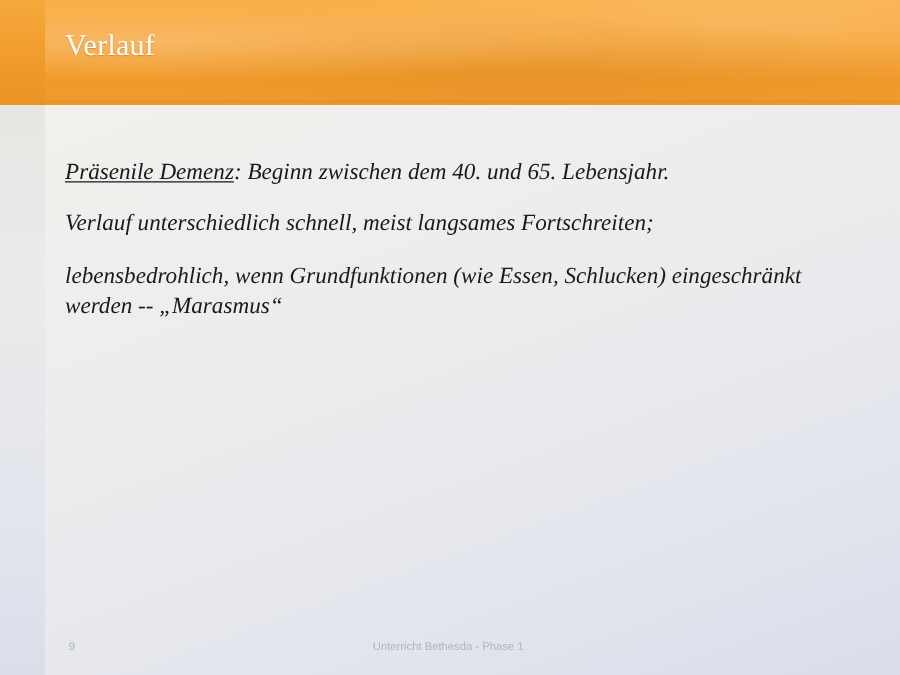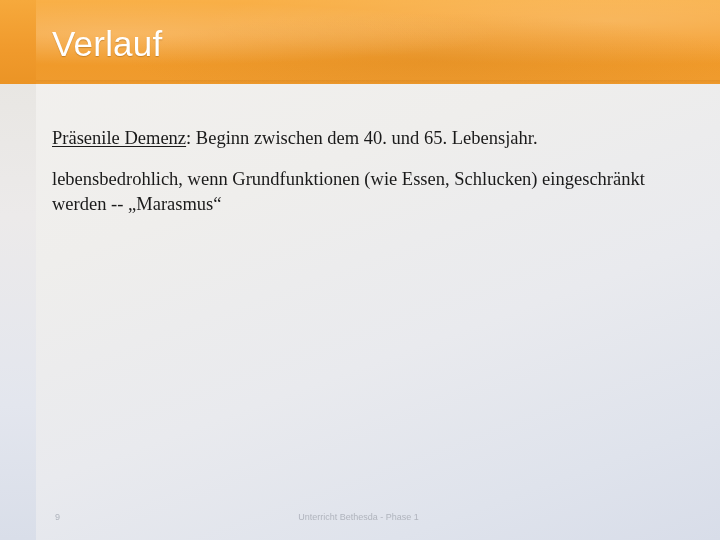--- a/index.html
+++ b/index.html
@@ -65,39 +65,40 @@
     background-image:
       radial-gradient(ellipse at 12% 40%, rgba(255,255,255,0.22), rgba(255,255,255,0) 45%),
       radial-gradient(ellipse at 58% 70%, rgba(190,115,25,0.18), rgba(255,255,255,0) 55%),
       radial-gradient(ellipse at 84% 25%, rgba(255,255,255,0.16), rgba(255,255,255,0) 50%);
     pointer-events: none;
   }
   .slide-title {
     position: absolute;
     left: 52px;
     top: 24px;
-    font-family: Liberation Sans, sans-serif;
-    font-size: 35px;
+    font-family: Liberation Serif, serif;
+    font-size: 24px;
     color: #ffffff;
     letter-spacing: 0.2px;
     text-shadow: 0 1px 1px rgba(150,90,15,0.45);
     white-space: nowrap;
   }
   
   .body-content {
     position: absolute;
     left: 52px;
     top: 126px;
     width: 630px;
     color: #1a1a1a;
   }
   .para {
     font-size: 18.5px;
     line-height: 1.32;
     margin: 0 0 17px 0;
+    font-style: italic;
   }
   .para.gap-large {
   }
   .underline {
     text-decoration: underline;
     text-underline-offset: 2px;
   }
   
   .footer-page {
     position: absolute;
@@ -132,20 +133,23 @@
 
   <div class="slide-title">Verlauf</div>
 
   <div class="body-content">
 
     <p class="para">
       <span class="underline">Präsenile Demenz</span><span>: Beginn zwischen dem 40. und 65. Lebensjahr.</span>
     </p>
 
 
+    <p class="para">
+      <span>Verlauf unterschiedlich schnell, meist langsames Fortschreiten;</span>
+    </p>
 
     <p class="para gap-large">
       <span>lebensbedrohlich, wenn Grundfunktionen (wie Essen, Schlucken) eingeschränkt werden -- „Marasmus“</span>
     </p>
 
 
   </div>
 
   <div class="footer-page">9</div>
   <div class="footer-text">Unterricht Bethesda - Phase 1</div>

